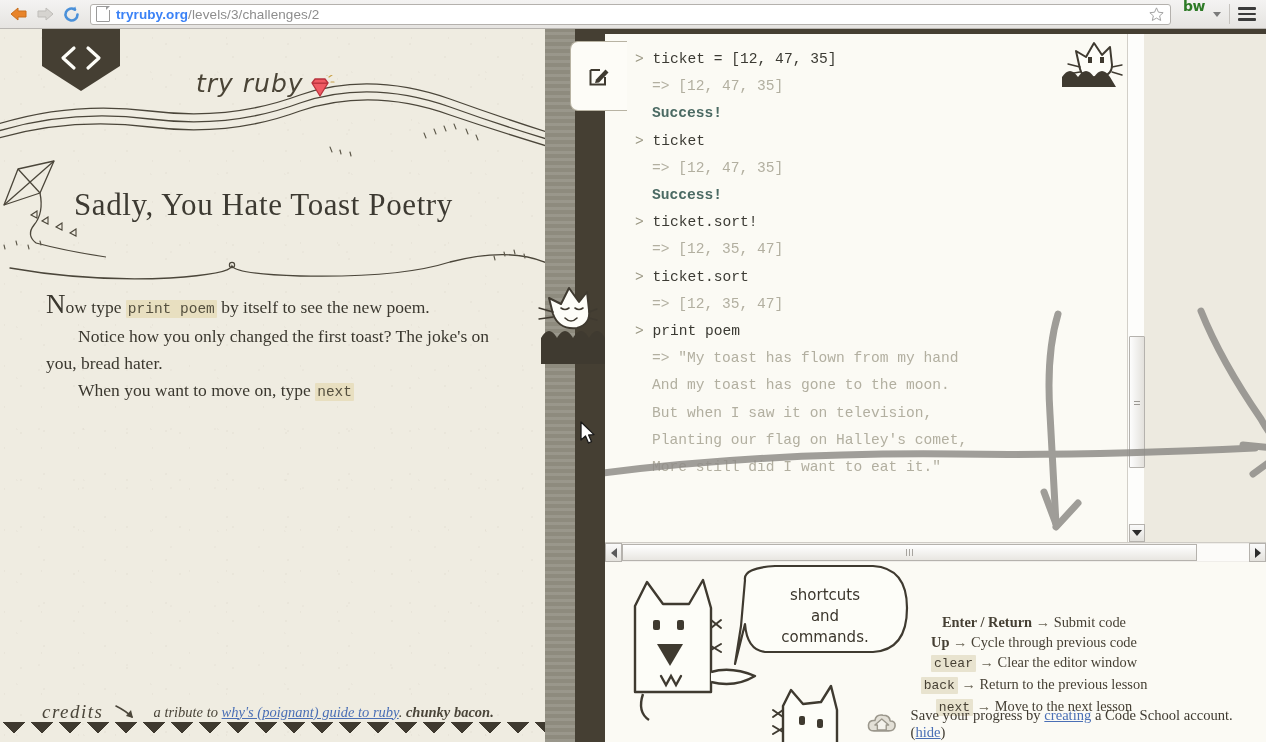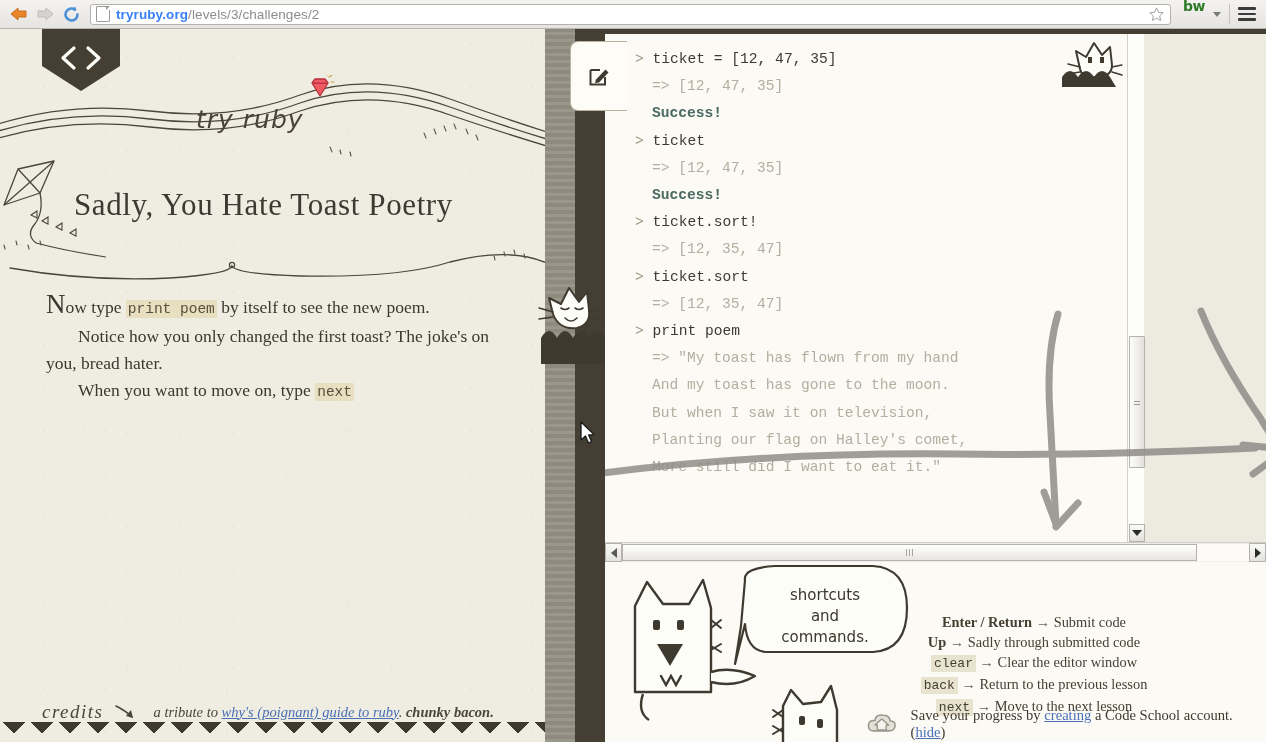--- a/index.html
+++ b/index.html
@@ -71,21 +71,21 @@
   }
   .logo-shield {
     position: absolute; left: 42px; top: -4px; width: 78px; height: 66px;
     background: #453f33;
     clip-path: polygon(0 0, 100% 0, 100% 62%, 50% 100%, 0 62%);
     display: flex; align-items: center; justify-content: center;
   }
   .brand {
     position: absolute; left: 196px; top: 40px;
     font-family: "DejaVu Sans", sans-serif; font-size: 25px; color: #4a4436;
-    font-style: italic; letter-spacing: 1px; margin-top: 36px;
+    font-style: italic; letter-spacing: 1px;
   }
   .gem { position: absolute; left: 305px; top: 46px; }
 
   .lesson-title {
     position: absolute; left: 74px; top: 158px; width: 450px;
     font-family: "Liberation Serif", serif; font-size: 31px; color: #3d3a32;
     letter-spacing: .6px;
   }
   .lesson-body {
     position: absolute; left: 46px; top: 265px; width: 452px;
@@ -489,21 +489,21 @@
             <path d="M168 146 l-10 7"></path>
               <path d="M158 146 l10 7"></path>
             <path d="M168 164 l-10 6"></path>
               <path d="M158 162 l10 6"></path>
           </g>
         </svg>
 
         <div class="shortcuts">
           <div id="shortcuts-rows">
               <div><span class="k">Enter / Return</span><span class="arr"> → </span><span>Submit code</span></div>
-              <div><span class="k">Up</span><span class="arr"> → </span><span>Sadly through submitted code</span></div>
+              <div><span class="k">Up</span><span class="arr"> → </span><span>Cycle through previous code</span></div>
               <div><span class="kc">clear</span><span class="arr"> → </span><span>Clear the editor window</span></div>
               <div><span class="kc">back</span><span class="arr"> → </span><span>Return to the previous lesson</span></div>
               <div><span class="kc">next</span><span class="arr"> → </span><span>Move to the next lesson</span></div>
             </div>
         </div>
 
         <div class="savebar">
           <svg class="cloud-logo" width="30" height="26" viewBox="0 0 30 26">
             <path d="M7 20 Q1 20 1.5 14 Q2 9 8 9.5 Q9 3 16 4 Q23 4 23.5 10 Q29 10 28.5 15 Q28 20 22 20 Z" fill="#e3e0d7" stroke="#9b978c" stroke-width="1.6" stroke-linejoin="round"></path>
             <path d="M15 8 L22 14 L19.5 14 L19.5 19 L10.5 19 L10.5 14 L8 14 Z" fill="#f4f2ec" stroke="#9b978c" stroke-width="1.4" stroke-linejoin="round"></path>

